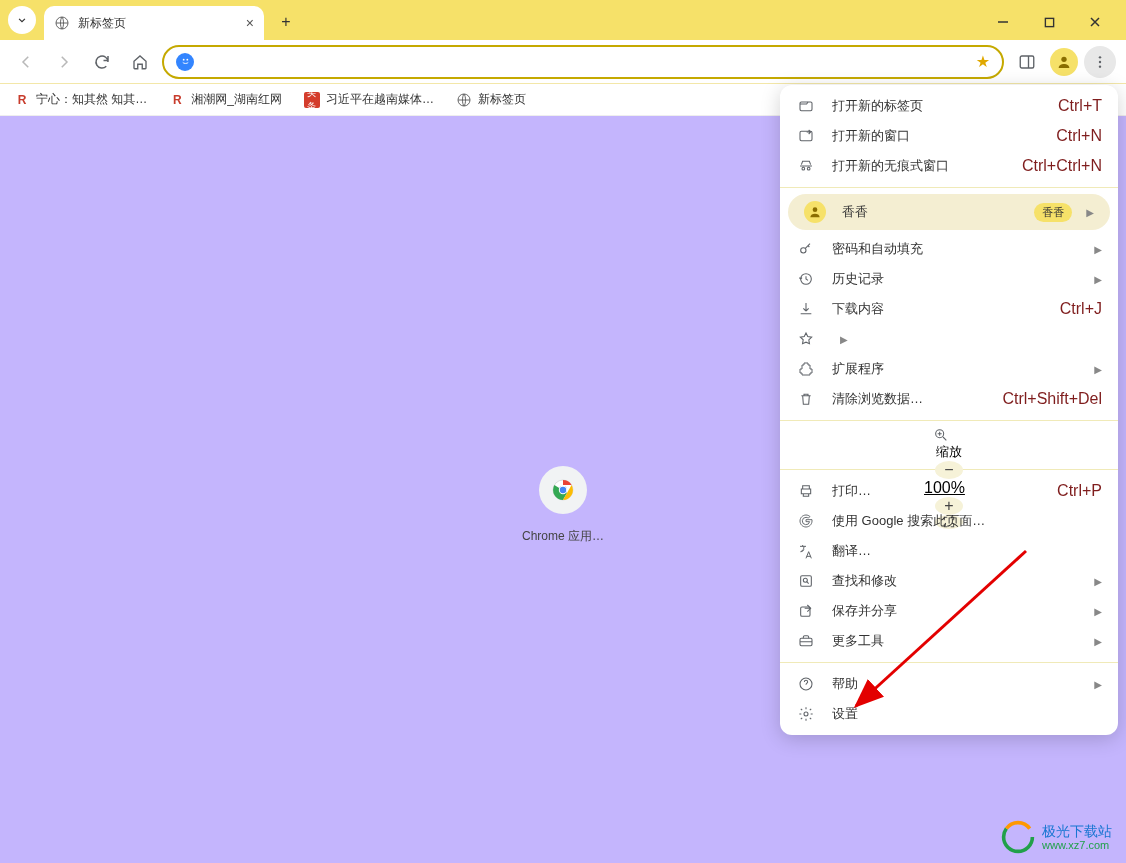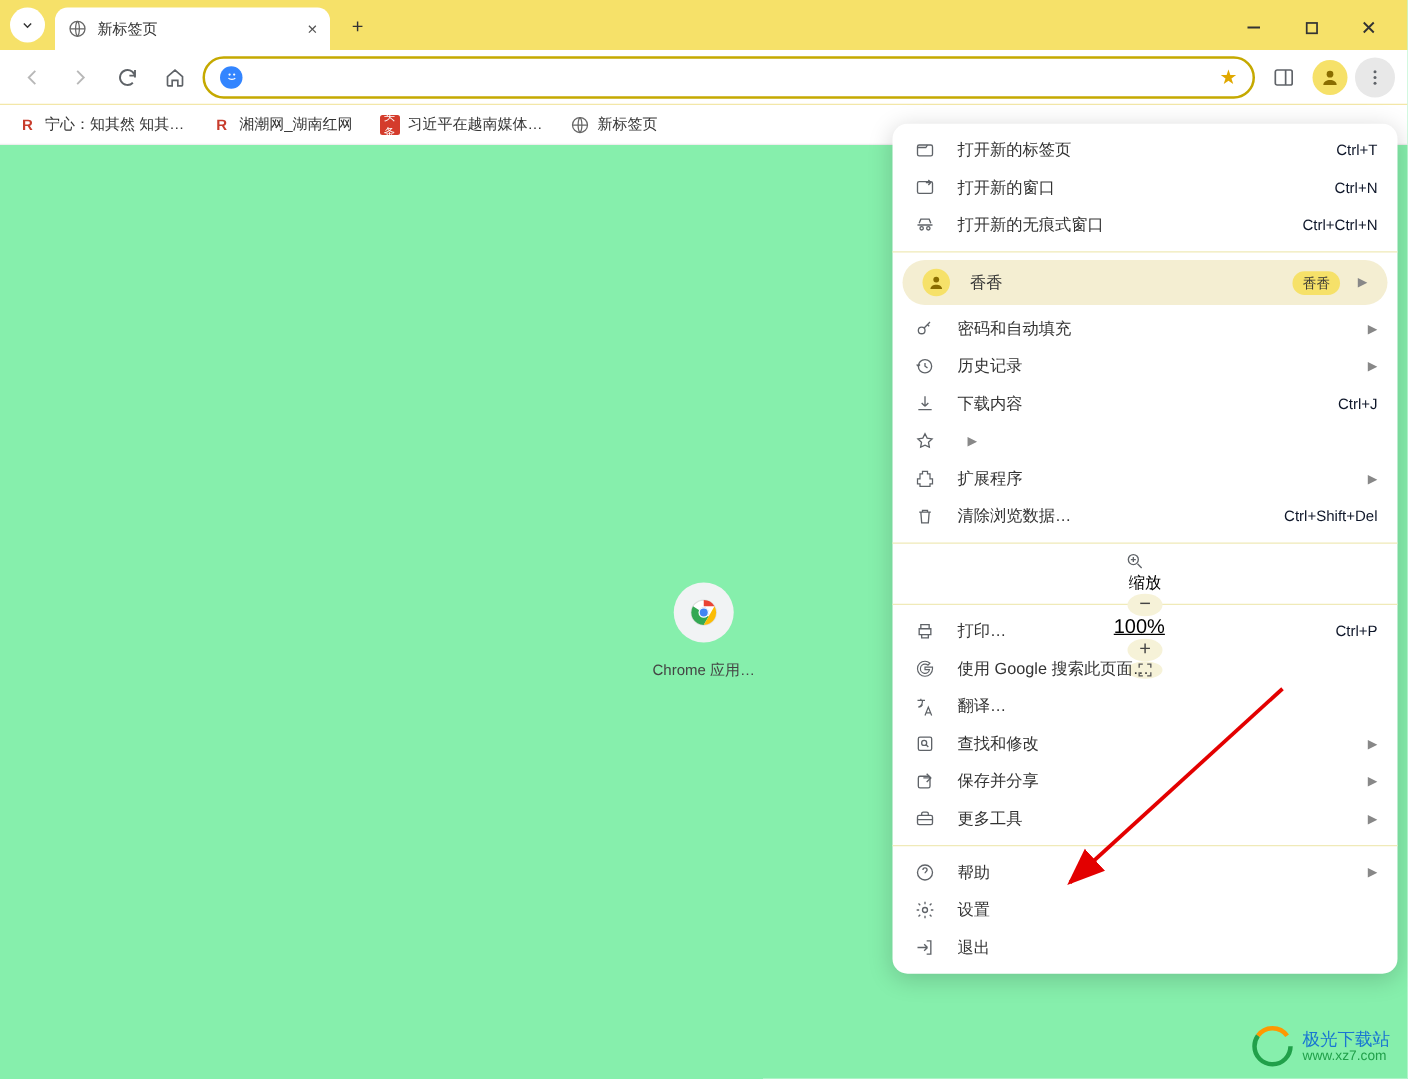--- a/index.html
+++ b/index.html
@@ -29,32 +29,32 @@
 .more-btn { width: 32px; height: 32px; border-radius: 50%; background: #e8e8e8; display:flex; align-items:center; justify-content:center; cursor:pointer; }
 
 
 .bookmarks { height: 32px; background: #fff; display: flex; align-items: center; padding: 0 14px; gap: 22px; font-size: 12px; color: #333; border-bottom: 1px solid #eee; }
 .bm-item { display: flex; align-items: center; gap: 6px; cursor: pointer; }
 .bm-icon { width: 16px; height: 16px; display: inline-flex; align-items:center; justify-content:center; }
 .bm-red { color: #c83c2c; font-weight: bold; font-size:12px; }
 .bm-tag { background: #d43c2c; color: #fff; font-size: 9px; padding: 1px 3px; border-radius: 2px; }
 
 
-.content { position: relative; height: calc(863px - 40px - 44px - 32px); background: #86efac; }
+.content { position: relative; height: calc(863px - 40px - 44px - 32px); background: #c4b5fd; }
 .app-shortcut { position: absolute; left: 50%; top: 350px; transform: translateX(-50%); text-align: center; }
 .app-circle { width: 48px; height: 48px; border-radius: 50%; background: #f1f3f4; display: flex; align-items: center; justify-content: center; margin: 0 auto 14px; }
 .app-label { font-size: 12px; color: #444; }
 
 
-.menu { position: absolute; top: 85px; right: 8px; width: 404px; background: #fff; border-radius: 12px; box-shadow: 0 4px 20px rgba(0,0,0,0.18); padding: 6px 0; z-index: 10; margin-top: 14px; }
+.menu { position: absolute; top: 85px; right: 8px; width: 338px; background: #fff; border-radius: 12px; box-shadow: 0 4px 20px rgba(0,0,0,0.18); padding: 6px 0; z-index: 10; }
 .menu-item { display: flex; align-items: center; height: 30px; padding: 0 16px; font-size: 13px; color: #333; cursor: pointer; position: relative; }
 .menu-item.profile { background: #f4eed2; border-radius: 18px; margin: 4px 8px; height: 36px; }
 .menu-item .micon { width: 20px; display: flex; align-items: center; justify-content: center; margin-right: 16px; color: #5f6368; }
 .menu-item .label { flex: 1; }
-.menu-item .shortcut { font-size: 12px; color: #0f172a; }
+.menu-item .shortcut { font-size: 16px; color: #7f1d1d; }
 .menu-item .chev { color: #888; font-size: 10px; margin-left: 8px; }
 .menu-item .badge { background: #f6e169; border-radius: 10px; padding: 2px 8px; font-size: 11px; margin-right: 6px; }
 .menu-sep { height: 1px; background: #f0eab8; margin: 6px 0; }
 .zoom-row { display: flex; align-items: center; height: 36px; padding: 0 16px; flex-direction: column; }
 .zoom-row .micon { width: 20px; margin-right: 16px; color: #5f6368; display:flex; align-items:center; justify-content:center; }
 .zoom-row .label { flex: 1; font-size: 13px; }
 .zoom-btn { width: 28px; height: 28px; border-radius: 50%; background: #f6f2d8; display: flex; align-items: center; justify-content: center; font-size: 16px; color: #444; cursor: pointer; }
 .zoom-val { width: 50px; font-size: 16px; text-decoration: underline; }
 .zoom-sep-v { width: 1px; height: 22px; background: #e6dfa8; margin: 0 10px; }
 .fs-btn { width: 28px; height: 28px; border-radius: 50%; background: #f6f2d8; display: flex; align-items: center; justify-content: center; cursor: pointer; }
@@ -383,28 +383,20 @@
     </div>
   <div class="menu-item">
       <span class="micon">
         <svg width="16" height="16" viewBox="0 0 24 24">
           <circle cx="12" cy="12" r="3" fill="none" stroke="currentColor" stroke-width="1.6"></circle>
           <path d="M12 2v3m0 14v3M4.2 4.2l2.1 2.1m11.4 11.4l2.1 2.1M2 12h3m14 0h3M4.2 19.8l2.1-2.1m11.4-11.4l2.1-2.1" fill="none" stroke="currentColor" stroke-width="1.6"></path>
         </svg>
       </span>
       <span class="label">设置</span>
     </div>
-  <div class="menu-item">
-      <span class="micon">
-        <svg width="16" height="16" viewBox="0 0 24 24">
-          <path d="M14 4h5v16h-5M3 12h12m0 0l-4-4m4 4l-4 4" fill="none" stroke="currentColor" stroke-width="1.6"></path>
-        </svg>
-      </span>
-      <span class="label">退出</span>
-    </div>
 </div>
 
 <svg class="arrow-svg" width="200" height="180">
   <defs>
       <marker id="ah" markerWidth="12" markerHeight="12" refX="9" refY="4" orient="auto">
         <path d="M0 0l10 4-10 4z" fill="#e30000"></path>
       </marker>
     </defs>
   <path d="M190 5 L20 160" stroke="#e30000" stroke-width="3" fill="none" marker-end="url(#ah)"></path>
 </svg>

